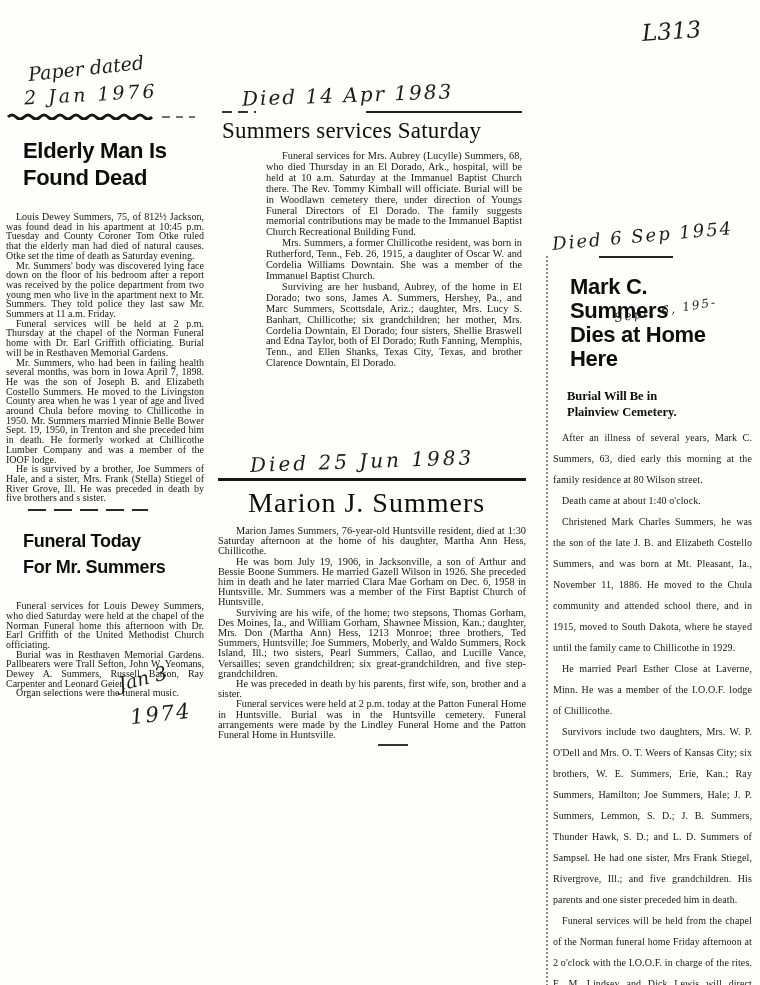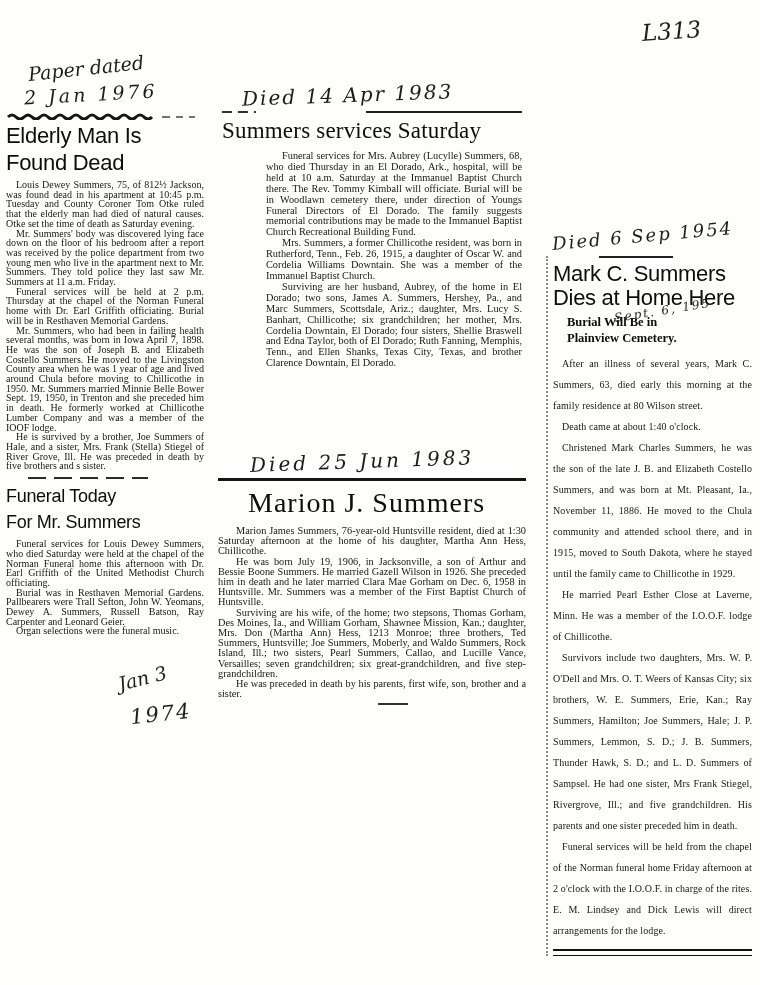--- a/index.html
+++ b/index.html
@@ -30,21 +30,21 @@
   
   .body-copy p{margin:0;text-align:justify;}
   .copy-left  p{font-size:10px; line-height:9.7px;  text-indent:10px;}
   .copy-mid1  p{font-size:10.3px;line-height:10.9px; text-indent:16px;margin-left:44px;}
   .copy-mid2  p{font-size:10.3px;line-height:10.2px; text-indent:18px;}
   .copy-right p{font-size:10px;line-height:21px; text-indent:9px; letter-spacing:.1px;}
 
   
   .head-sans{
     font-family:"Liberation Sans", sans-serif;
-    font-weight:normal;color:#0d0d0d;margin:0;
+    font-weight:bold;color:#0d0d0d;margin:17px;
     letter-spacing:-.3px;
   }
   .head-serif{
     font-family:"Liberation Serif", serif;
     font-weight:normal;color:#0d0d0d;margin:0;
   }
   .h-elderly{font-size:22px;line-height:27px;}
   .h-funeral{font-size:18px;line-height:26px;}
   .h-sss{font-size:23px;line-height:26px;letter-spacing:.2px;}
   .h-marion{font-size:28px;line-height:32px;letter-spacing:1px;margin-left:30px;}
@@ -134,20 +134,21 @@
 
   <div class="col col-mid2" style="top:478px;">
     <div class="marion-toprule"></div>
     <h1 class="head-serif h-marion">Marion J. Summers</h1>
     <div class="spacer-m"></div>
     <div class="body-copy copy-mid2">
       <p>Marion James Summers, 76-year-old Huntsville resident, died at 1:30 Saturday afternoon at the home of his daughter, Martha Ann Hess, Chillicothe.</p>
       <p>He was born July 19, 1906, in Jacksonville, a son of Arthur and Bessie Boone Summers. He married Gazell Wilson in 1926. She preceded him in death and he later married Clara Mae Gorham on Dec. 6, 1958 in Huntsville. Mr. Summers was a member of the First Baptist Church of Huntsville.</p>
       <p>Surviving are his wife, of the home; two stepsons, Thomas Gorham, Des Moines, Ia., and William Gorham, Shawnee Mission, Kan.; daughter, Mrs. Don (Martha Ann) Hess, 1213 Monroe; three brothers, Ted Summers, Huntsville; Joe Summers, Moberly, and Waldo Summers, Rock Island, Ill.; two sisters, Pearl Summers, Callao, and Lucille Vance, Versailles; seven grandchildren; six great-grandchildren, and five step-grandchildren.</p>
       <p>He was preceded in death by his parents, first wife, son, brother and a sister.</p>
+      <p>Funeral services were held at 2 p.m. today at the Patton Funeral Home in Huntsville. Burial was in the Huntsville cemetery. Funeral arrangements were made by the Lindley Funeral Home and the Patton Funeral Home in Huntsville.</p>
     </div>
     <div class="marion-enddash"></div>
   </div>
 
   <span class="hand" style="left:552px;top:226px;font-size:18px;transform:rotate(-5deg);letter-spacing:2px;">Died 6 Sep 1954</span>
 
   <div class="col col-right" style="top:256px;">
     <div class="mark-toprule"></div>
     <h1 class="head-sans h-mark">
       <span>Mark C. Summers</span><br>

